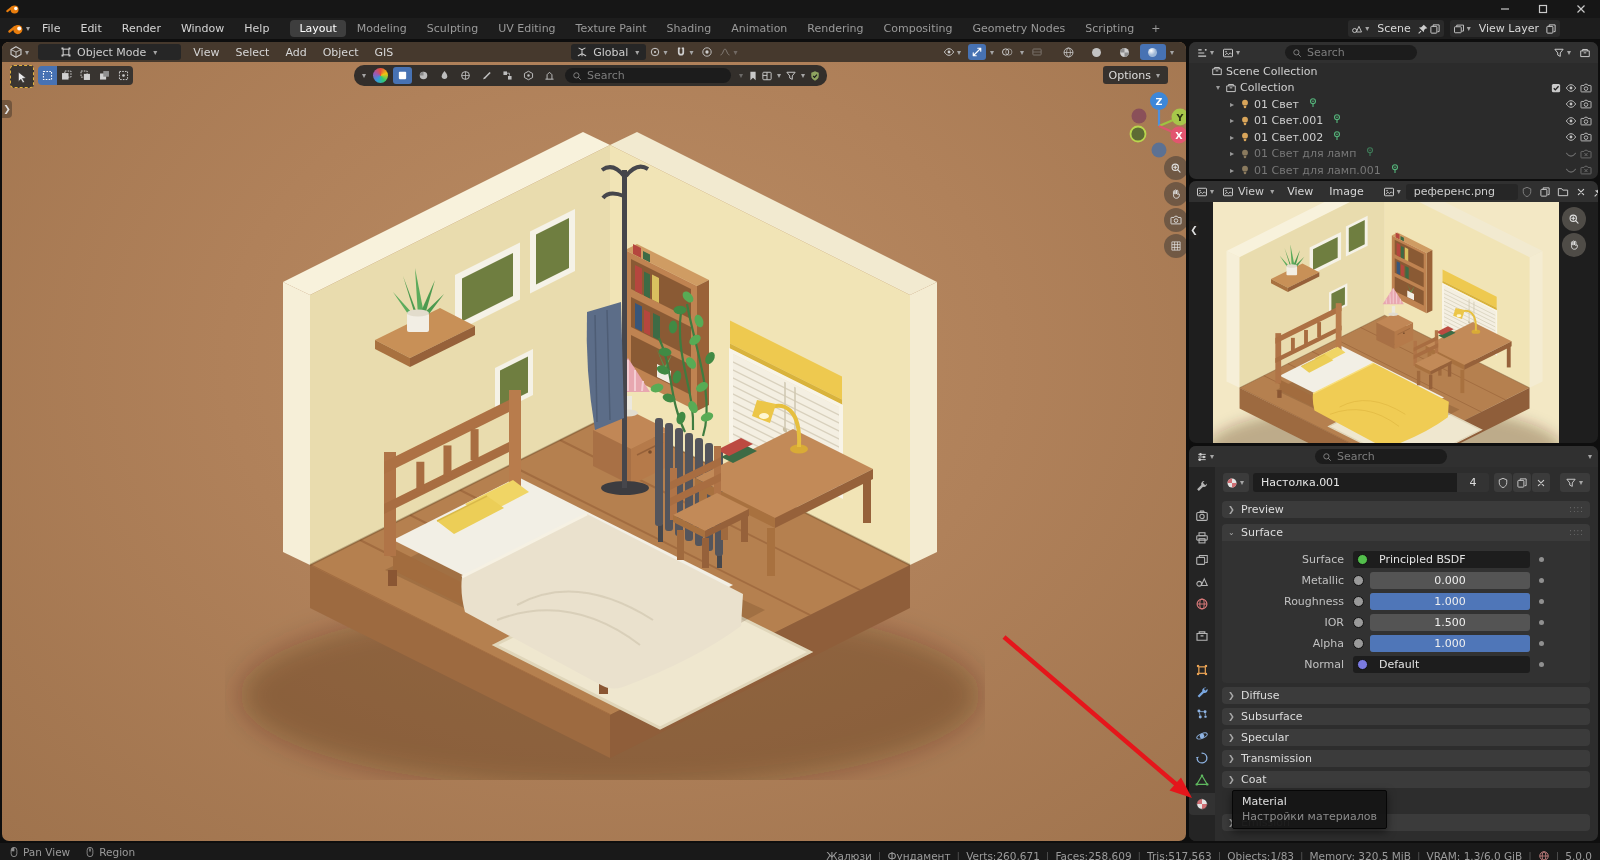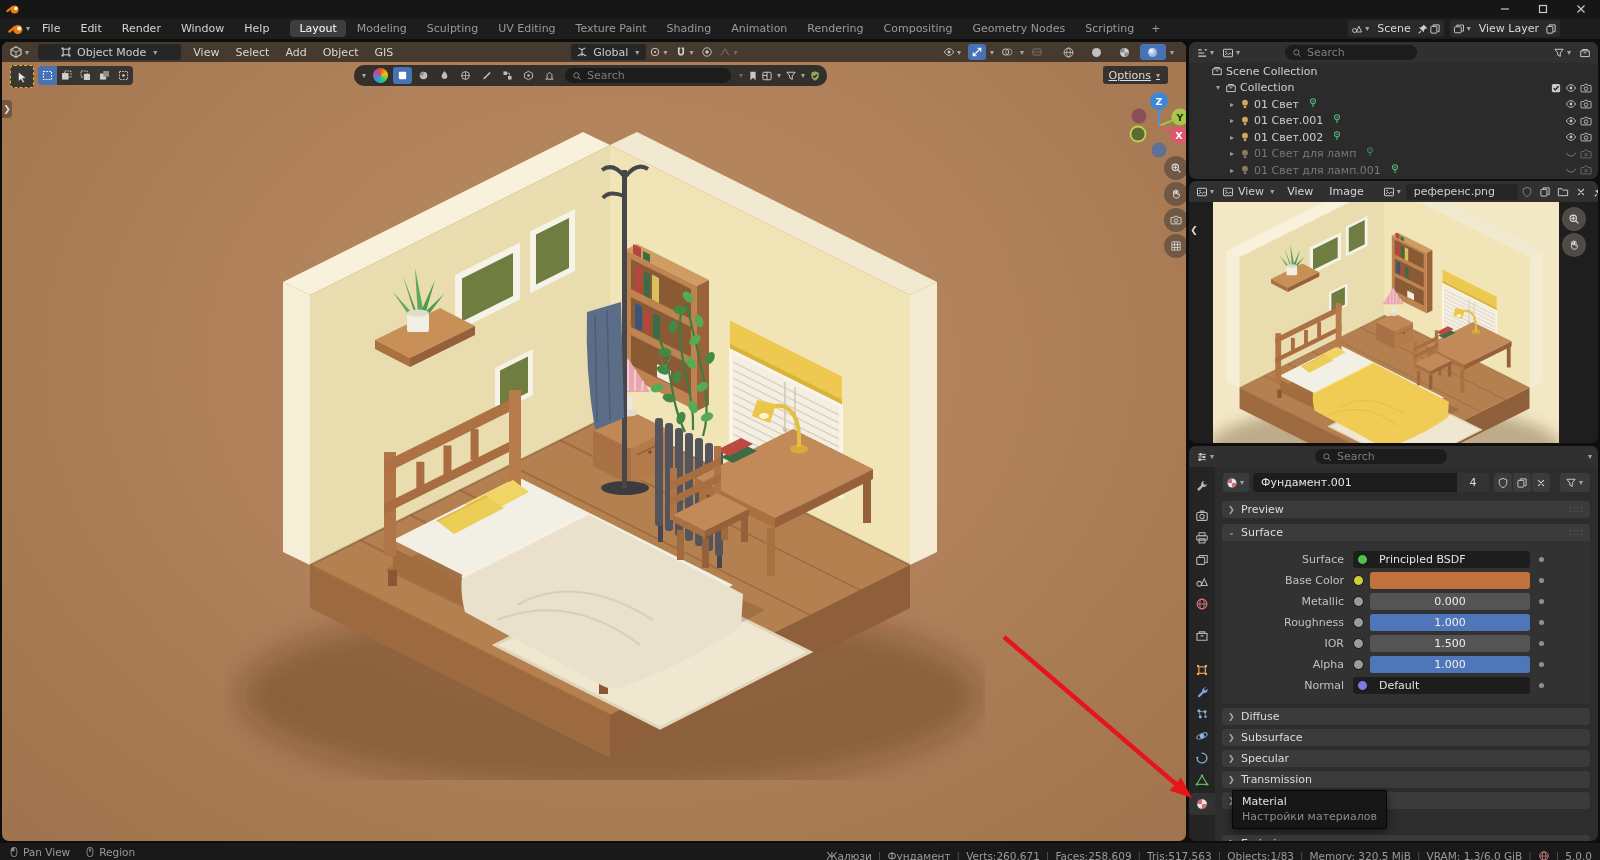--- a/index.html
+++ b/index.html
@@ -37,21 +37,21 @@
   #vp-toolrow{position:absolute;left:0;top:22px;width:100%;height:24px;z-index:10;}
   .toolbtn{position:absolute;display:flex;align-items:center;justify-content:center;background:#2e2e2eE6;border-radius:4px;}
   .selgrp{position:absolute;left:36px;top:2px;display:flex;}
   .selbtn{width:19px;height:19px;display:flex;align-items:center;justify-content:center;background:#2c2c2cE6;}
   .selbtn:first-child{border-radius:4px 0 0 4px;}
   .selbtn:last-child{border-radius:0 4px 4px 0;}
   .selbtn.active{background:#4772b3;}
   #bk-bar{position:absolute;left:352px;top:1px;height:21px;background:#262626E8;border-radius:10px;display:flex;align-items:center;padding:0 6px;gap:2px;}
   .bk-cat{width:19px;height:17px;display:flex;align-items:center;justify-content:center;border-radius:3px;color:#bdbdbd;}
   .bk-cat.active{background:#4772b3;color:#fff;}
-  #vp-options{position:absolute;right:18px;top:2px;height:18px;display:flex;align-items:center;background:#2a2a2aE6;border-radius:3px;padding:0 6px;color:#ddd;gap:3px;text-decoration:underline;}
+  #vp-options{position:absolute;right:18px;top:2px;height:18px;display:flex;align-items:center;background:#2a2a2aE6;border-radius:3px;padding:0 6px;color:#ddd;gap:3px;}
   .vp-sidebtn{position:absolute;width:24px;height:24px;border-radius:50%;background:rgba(66,60,54,.55);display:flex;align-items:center;justify-content:center;color:#e0e0e0;}
   .edge-arrow{position:absolute;color:#ddd;background:rgba(40,36,30,.4);border-radius:0 4px 4px 0;width:10px;height:18px;display:flex;align-items:center;justify-content:center;font-size:9px;}
   
   #outliner{left:1189px;top:42px;width:409px;height:137px;background:#2b2b2b;}
   .ol-row{display:flex;align-items:center;height:16.5px;padding-right:6px;color:#cfcfcf;}
   .ol-row .lbl{margin-left:3px;white-space:nowrap;}
   .ol-row.dim{color:#787878;}
   .ol-chev{width:14px;display:flex;justify-content:center;color:#9a9a9a;font-size:8px;}
   .ol-ctrl{display:flex;gap:3px;margin-left:auto;}
   
@@ -1324,21 +1324,21 @@
             <span class="ic ic12">
               <svg viewBox="0 0 16 16" xmlns="http://www.w3.org/2000/svg">
                 <circle cx="8" cy="8" r="6" fill="#e5e5e5"></circle>
                 <path d="M8 2a6 6 0 0 0-6 6h6Z" fill="#cf6f74"></path>
                 <path d="M8 14a6 6 0 0 0 6-6H8Z" fill="#cf6f74"></path>
               </svg>
             </span>
             <span class="chevglyph">▾</span>
           </span>
         <span class="db-name" style="margin-left:4px">
-            <span>Фундамент.001</span>
+            <span>Настолка.001</span>
           </span>
         <span class="db-count">4</span>
         <span class="db-btn" style="margin-left:5px">
             <span class="ic ic12">
               <svg viewBox="0 0 16 16" xmlns="http://www.w3.org/2000/svg">
                 <path d="M8 1.8 13 3.8v3.9c0 3.2-2.1 5.2-5 6.5-2.9-1.3-5-3.3-5-6.5V3.8Z" fill="none" stroke="currentColor" stroke-width="1.3"></path>
               </svg>
             </span>
           </span>
         <span class="db-btn">
@@ -1375,26 +1375,20 @@
           <span>Surface</span>
           <span class="grip">::::</span>
       </div>
       <div id="surface-body">
           <div class="prow">
             <span class="plabel">Surface</span>
             <div class="pwidget">
               <span class="sockdot" style="background:#53bf4c;margin-left:4px"></span>
               <span class="mtext">Principled BSDF</span>
             </div>
-            <span class="kdot"></span>
-          </div>
-          <div class="prow">
-            <span class="plabel">Base Color</span>
-            <span class="sockdot" style="background:#cdcd3a"></span>
-            <div class="pwidget" style="background:#c0713c"></div>
             <span class="kdot"></span>
           </div>
           <div class="prow">
             <span class="plabel">Metallic</span>
             <span class="sockdot" style="background:#9a9a9a"></span>
             <div class="pwidget slider">
               <div class="fill" style="width:0%"></div>
               <span class="val">0.000</span>
             </div>
             <span class="kdot"></span>

